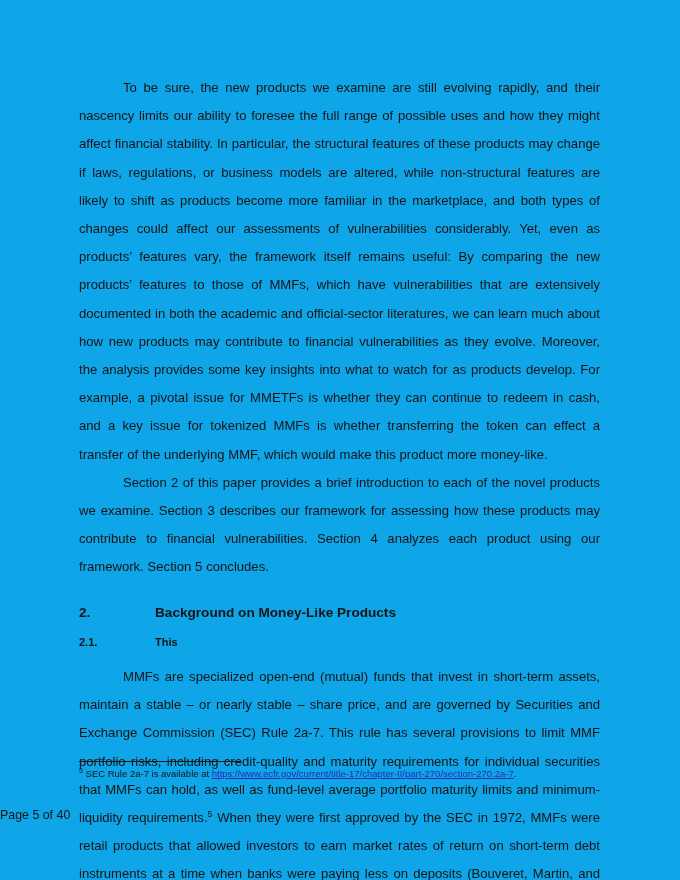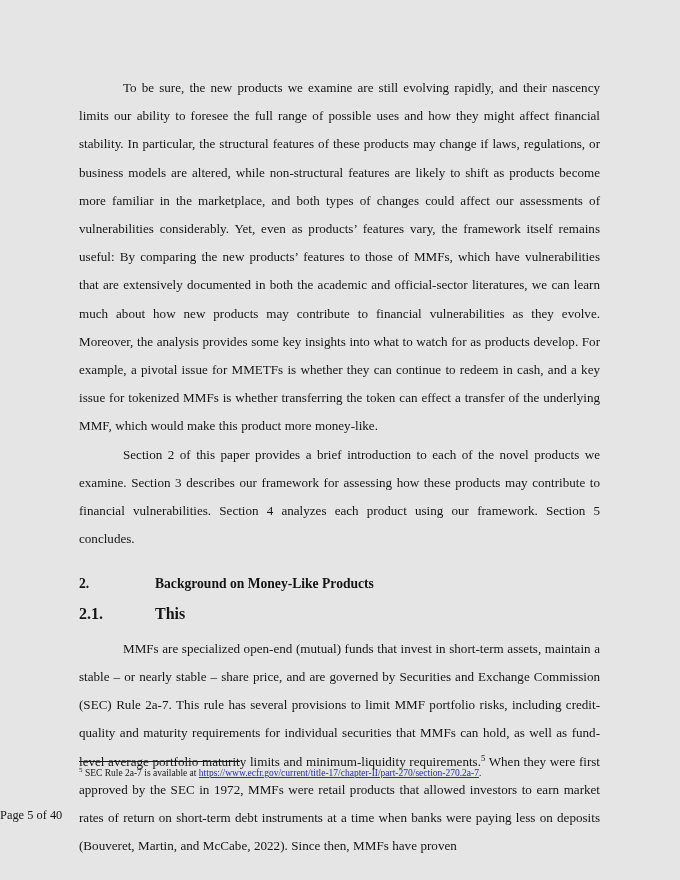--- a/index.html
+++ b/index.html
@@ -4,22 +4,22 @@
 <style>
   html, body {
     margin: 0;
     padding: 0;
     background: #ffffff;
   }
   .page {
     position: relative;
     width: 680px;
     height: 880px;
-    background: #e5e5e5;
-    font-family: Liberation Serif, serif;
+    background: #0ea5e9;
+    font-family: Liberation Sans, sans-serif;
     color: #151515;
     overflow: hidden;
     box-sizing: border-box;
   }
   .content {
     position: absolute;
     left: 79px;
     top: 74px;
     width: 521px;
   }
@@ -39,21 +39,21 @@
   }
   h2.sec-heading {
     margin: 0;
     font-size: 13.6px;
     font-weight: bold;
     line-height: 28.2px;
     display: flex;
   }
   h3.subsec-heading {
     margin: 0;
-    font-size: 16px;
+    font-size: 11px;
     font-weight: bold;
     line-height: 28.2px;
     display: flex;
   }
   .heading-num {
     width: 41px;
     flex: 0 0 41px;
   }
   .heading-text {
     flex: 1 1 auto;

